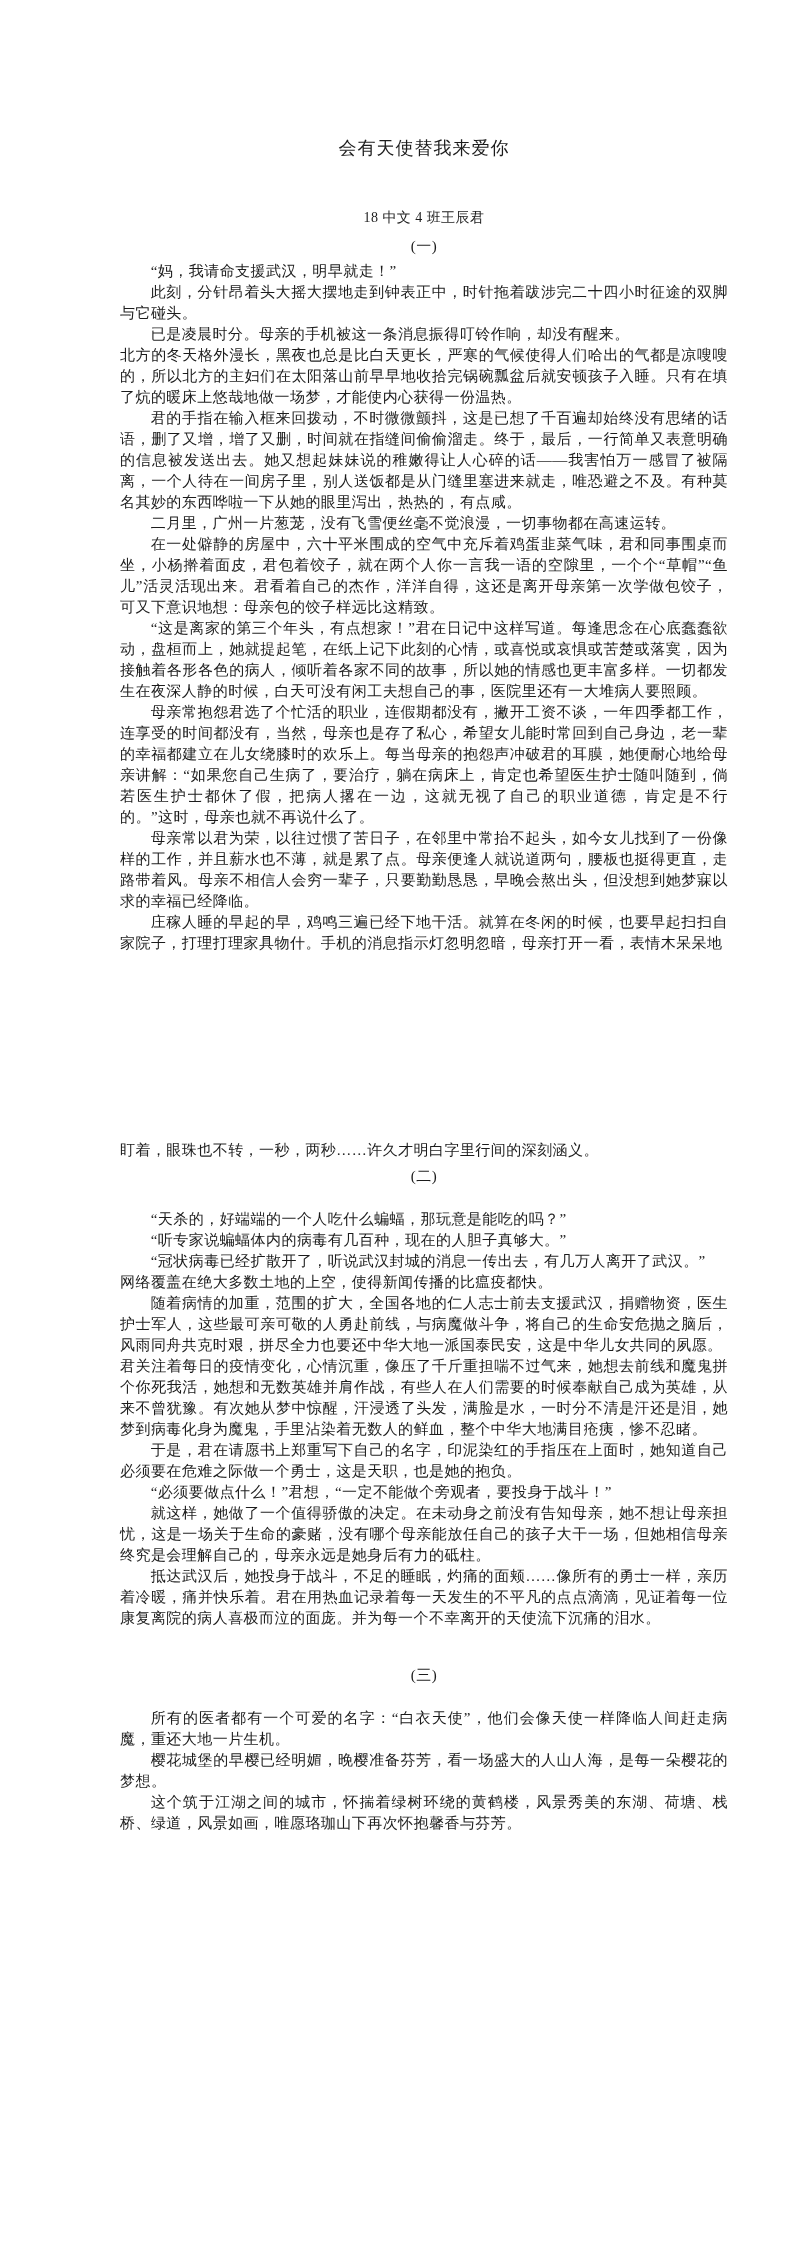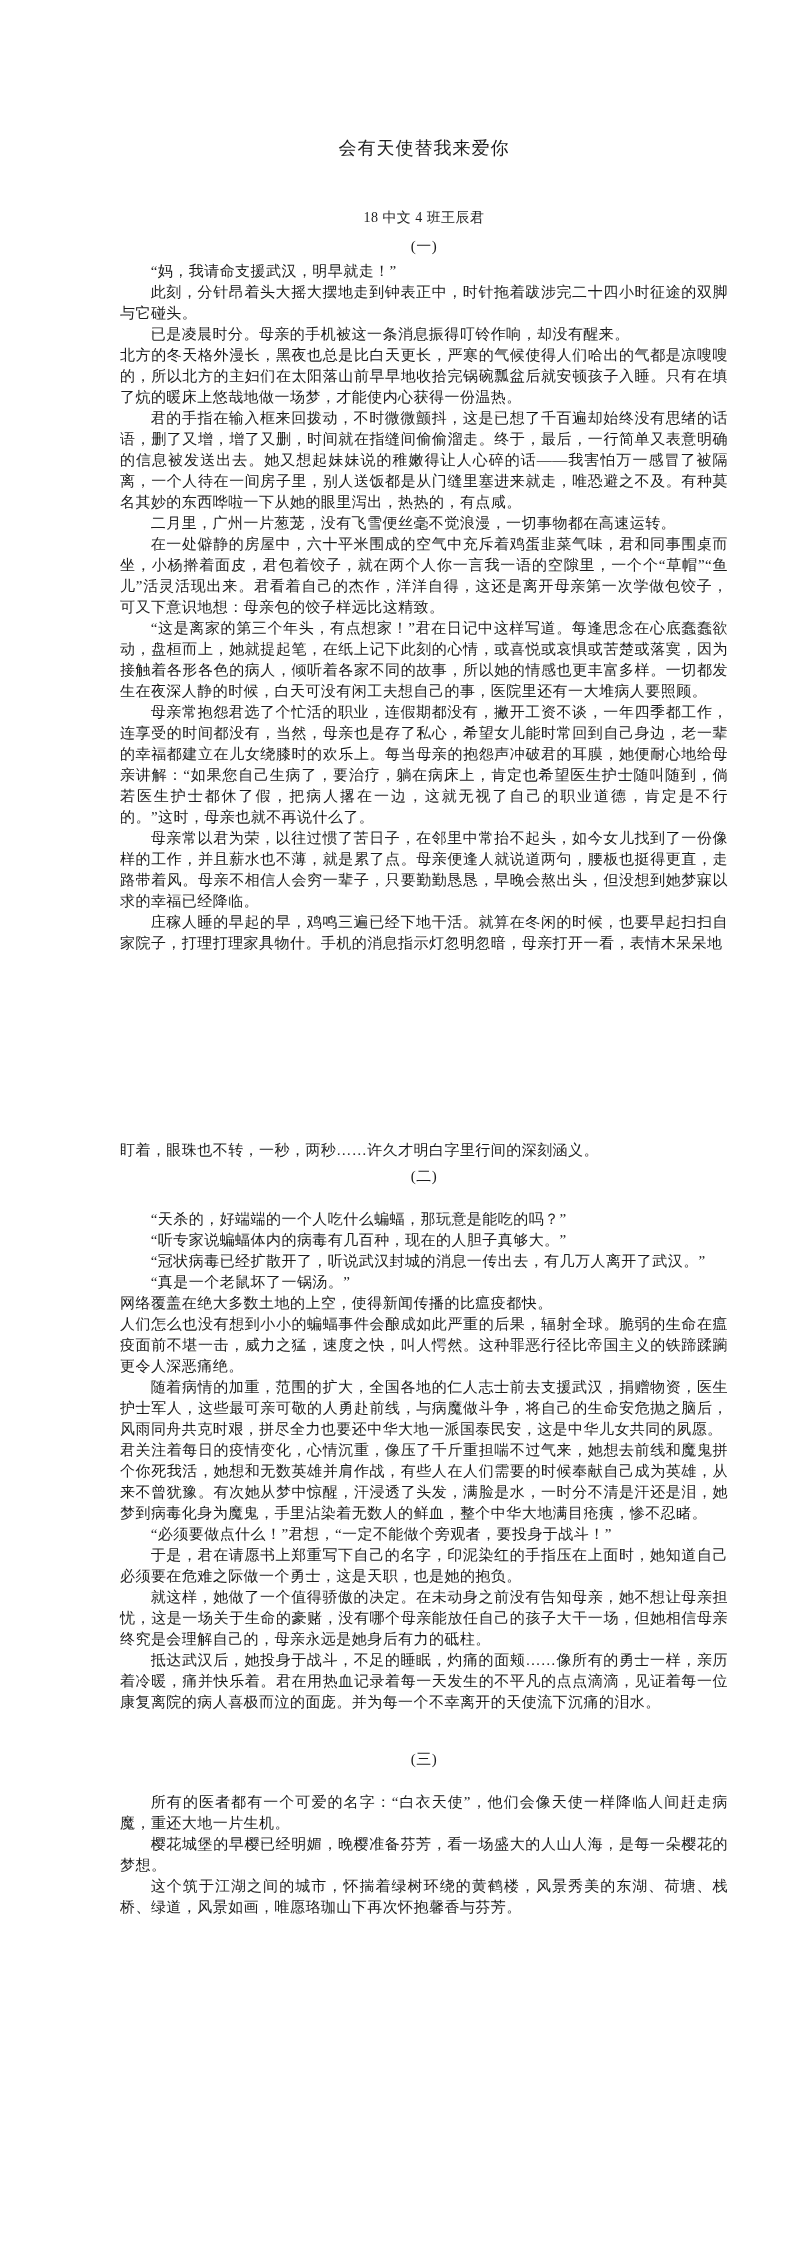--- a/index.html
+++ b/index.html
@@ -77,27 +77,25 @@
       <p class="para indent">“这是离家的第三个年头，有点想家！”君在日记中这样写道。每逢思念在心底蠢蠢欲动，盘桓而上，她就提起笔，在纸上记下此刻的心情，或喜悦或哀惧或苦楚或落寞，因为接触着各形各色的病人，倾听着各家不同的故事，所以她的情感也更丰富多样。一切都发生在夜深人静的时候，白天可没有闲工夫想自己的事，医院里还有一大堆病人要照顾。</p>
       <p class="para indent">母亲常抱怨君选了个忙活的职业，连假期都没有，撇开工资不谈，一年四季都工作，连享受的时间都没有，当然，母亲也是存了私心，希望女儿能时常回到自己身边，老一辈的幸福都建立在儿女绕膝时的欢乐上。每当母亲的抱怨声冲破君的耳膜，她便耐心地给母亲讲解：“如果您自己生病了，要治疗，躺在病床上，肯定也希望医生护士随叫随到，倘若医生护士都休了假，把病人撂在一边，这就无视了自己的职业道德，肯定是不行的。”这时，母亲也就不再说什么了。</p>
       <p class="para indent">母亲常以君为荣，以往过惯了苦日子，在邻里中常抬不起头，如今女儿找到了一份像样的工作，并且薪水也不薄，就是累了点。母亲便逢人就说道两句，腰板也挺得更直，走路带着风。母亲不相信人会穷一辈子，只要勤勤恳恳，早晚会熬出头，但没想到她梦寐以求的幸福已经降临。</p>
       <p class="para indent">庄稼人睡的早起的早，鸡鸣三遍已经下地干活。就算在冬闲的时候，也要早起扫扫自家院子，打理打理家具物什。手机的消息指示灯忽明忽暗，母亲打开一看，表情木呆呆地</p>
       <div class="page-gap"></div>
       <p class="para">盯着，眼珠也不转，一秒，两秒……许久才明白字里行间的深刻涵义。</p>
       <h2 class="sec-heading">(二)</h2>
       <p class="para indent">“天杀的，好端端的一个人吃什么蝙蝠，那玩意是能吃的吗？”</p>
       <p class="para indent">“听专家说蝙蝠体内的病毒有几百种，现在的人胆子真够大。”</p>
       <p class="para indent">“冠状病毒已经扩散开了，听说武汉封城的消息一传出去，有几万人离开了武汉。”</p>
-      <p class="para indent">“真是一个老鼠坏了一锅汤。”</p>
       <p class="para">网络覆盖在绝大多数土地的上空，使得新闻传播的比瘟疫都快。</p>
-      <p class="para">人们怎么也没有想到小小的蝙蝠事件会酿成如此严重的后果，辐射全球。脆弱的生命在瘟疫面前不堪一击，威力之猛，速度之快，叫人愕然。这种罪恶行径比帝国主义的铁蹄蹂躏更令人深恶痛绝。</p>
       <p class="para indent">随着病情的加重，范围的扩大，全国各地的仁人志士前去支援武汉，捐赠物资，医生护士军人，这些最可亲可敬的人勇赴前线，与病魔做斗争，将自己的生命安危抛之脑后，风雨同舟共克时艰，拼尽全力也要还中华大地一派国泰民安，这是中华儿女共同的夙愿。</p>
       <p class="para">君关注着每日的疫情变化，心情沉重，像压了千斤重担喘不过气来，她想去前线和魔鬼拼个你死我活，她想和无数英雄并肩作战，有些人在人们需要的时候奉献自己成为英雄，从来不曾犹豫。有次她从梦中惊醒，汗浸透了头发，满脸是水，一时分不清是汗还是泪，她梦到病毒化身为魔鬼，手里沾染着无数人的鲜血，整个中华大地满目疮痍，惨不忍睹。</p>
+      <p class="para indent">于是，君在请愿书上郑重写下自己的名字，印泥染红的手指压在上面时，她知道自己必须要在危难之际做一个勇士，这是天职，也是她的抱负。</p>
       <p class="para indent">“必须要做点什么！”君想，“一定不能做个旁观者，要投身于战斗！”</p>
-      <p class="para indent">于是，君在请愿书上郑重写下自己的名字，印泥染红的手指压在上面时，她知道自己必须要在危难之际做一个勇士，这是天职，也是她的抱负。</p>
       <p class="para indent">就这样，她做了一个值得骄傲的决定。在未动身之前没有告知母亲，她不想让母亲担忧，这是一场关于生命的豪赌，没有哪个母亲能放任自己的孩子大干一场，但她相信母亲终究是会理解自己的，母亲永远是她身后有力的砥柱。</p>
       <p class="para indent">抵达武汉后，她投身于战斗，不足的睡眠，灼痛的面颊……像所有的勇士一样，亲历着冷暖，痛并快乐着。君在用热血记录着每一天发生的不平凡的点点滴滴，见证着每一位康复离院的病人喜极而泣的面庞。并为每一个不幸离开的天使流下沉痛的泪水。</p>
       <h2 class="sec-heading">(三)</h2>
       <p class="para indent">所有的医者都有一个可爱的名字：“白衣天使”，他们会像天使一样降临人间赶走病魔，重还大地一片生机。</p>
       <p class="para indent">樱花城堡的早樱已经明媚，晚樱准备芬芳，看一场盛大的人山人海，是每一朵樱花的梦想。</p>
       <p class="para indent">这个筑于江湖之间的城市，怀揣着绿树环绕的黄鹤楼，风景秀美的东湖、荷塘、栈桥、绿道，风景如画，唯愿珞珈山下再次怀抱馨香与芬芳。</p>
     </div>
 </div>
 
 </body></html>

